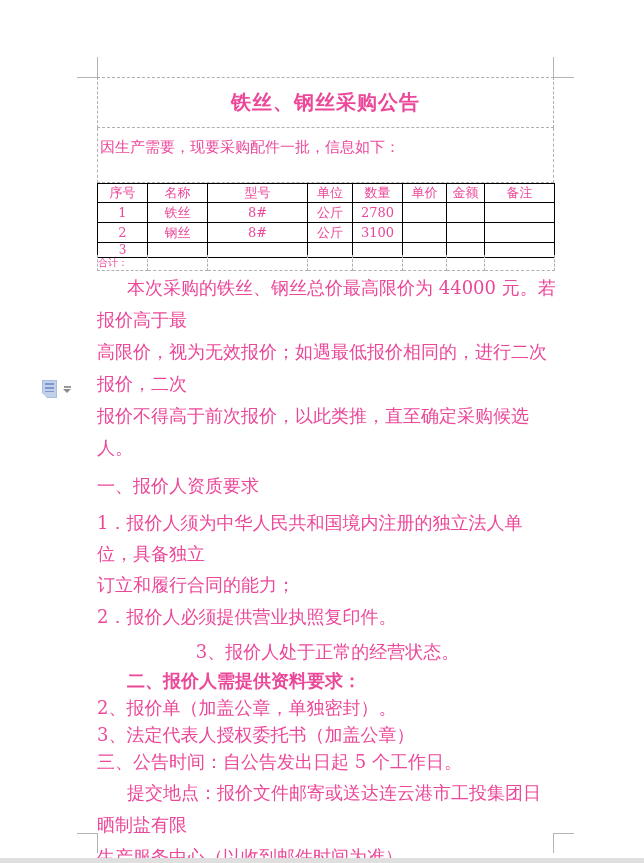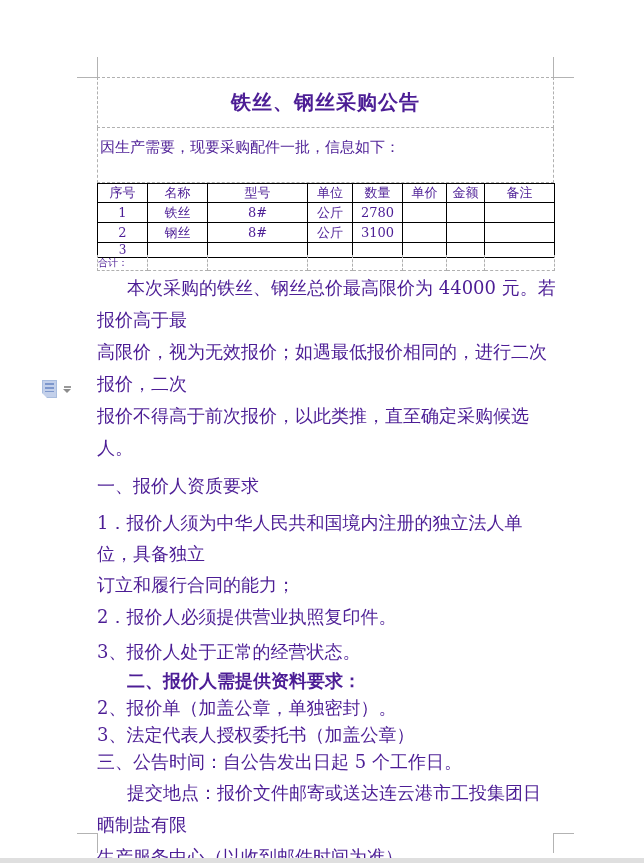--- a/index.html
+++ b/index.html
@@ -1,18 +1,18 @@
 <!DOCTYPE html>
 <html><head>
 <meta charset="utf-8">
 <style>
   html,body{margin:0;padding:0;background:#ffffff;}
   .screen{
     position:relative;width:644px;height:863px;background:#ffffff;overflow:hidden;
-    font-family:"DejaVu Serif","Liberation Serif",serif;color:#4c1d95;
+    font-family:"DejaVu Serif","Liberation Serif",serif;color:#ec4899;
   }
   
   .cm{position:absolute;background:#b3b3b3;}
   .cm.v{width:1px;height:20px;}
   .cm.h{width:20px;height:1px;}
   
   .title-row{
     position:absolute;left:97px;top:77px;width:457px;height:51px;box-sizing:border-box;
     border:1px dashed #b0b0b0;display:flex;align-items:center;justify-content:center;
   }
@@ -39,21 +39,21 @@
   }
   table.total td{
     border:1px dashed #b0b0b0;border-top:none;height:15px;font-size:10px;padding:0;
   }
   table.total td:first-child{text-align:left;white-space:nowrap;}
   
   #body-text{position:absolute;left:97px;top:272px;width:461px;}
   .para{font-size:18px;line-height:32px;white-space:pre-line;margin:0;}
   .ind{text-indent:30px;}
   .b{font-weight:bold;}
-  .lh31{line-height:31px;} .lh30{line-height:30px;}
+  .lh31{line-height:31px;} .lh30{line-height:30px;text-align:center;}
   .lh27{line-height:27px;} .lh26{line-height:26px;}
   .mt1{margin-top:1px;} .mt2{margin-top:2px;} .mt3{margin-top:3px;}
   .mt4{margin-top:4px;} .mt5{margin-top:5px;} .mt6{margin-top:6px;}
   
   .margin-btn{position:absolute;left:42px;top:380px;display:flex;align-items:flex-start;cursor:pointer;}
   .doc-icon{position:relative;width:15px;height:18px;background:#c3d0ea;box-shadow:inset 0 0 0 1px #a9bddf;}
   .doc-icon .stripes{position:absolute;left:3px;right:3px;top:3px;height:9px;
     background:repeating-linear-gradient(180deg,#7d97cc 0 2px,rgba(0,0,0,0) 2px 4px);}
   .doc-icon .fold{position:absolute;left:0;bottom:0;width:0;height:0;
     border-left:5px solid #fff;border-top:5px solid transparent;}

